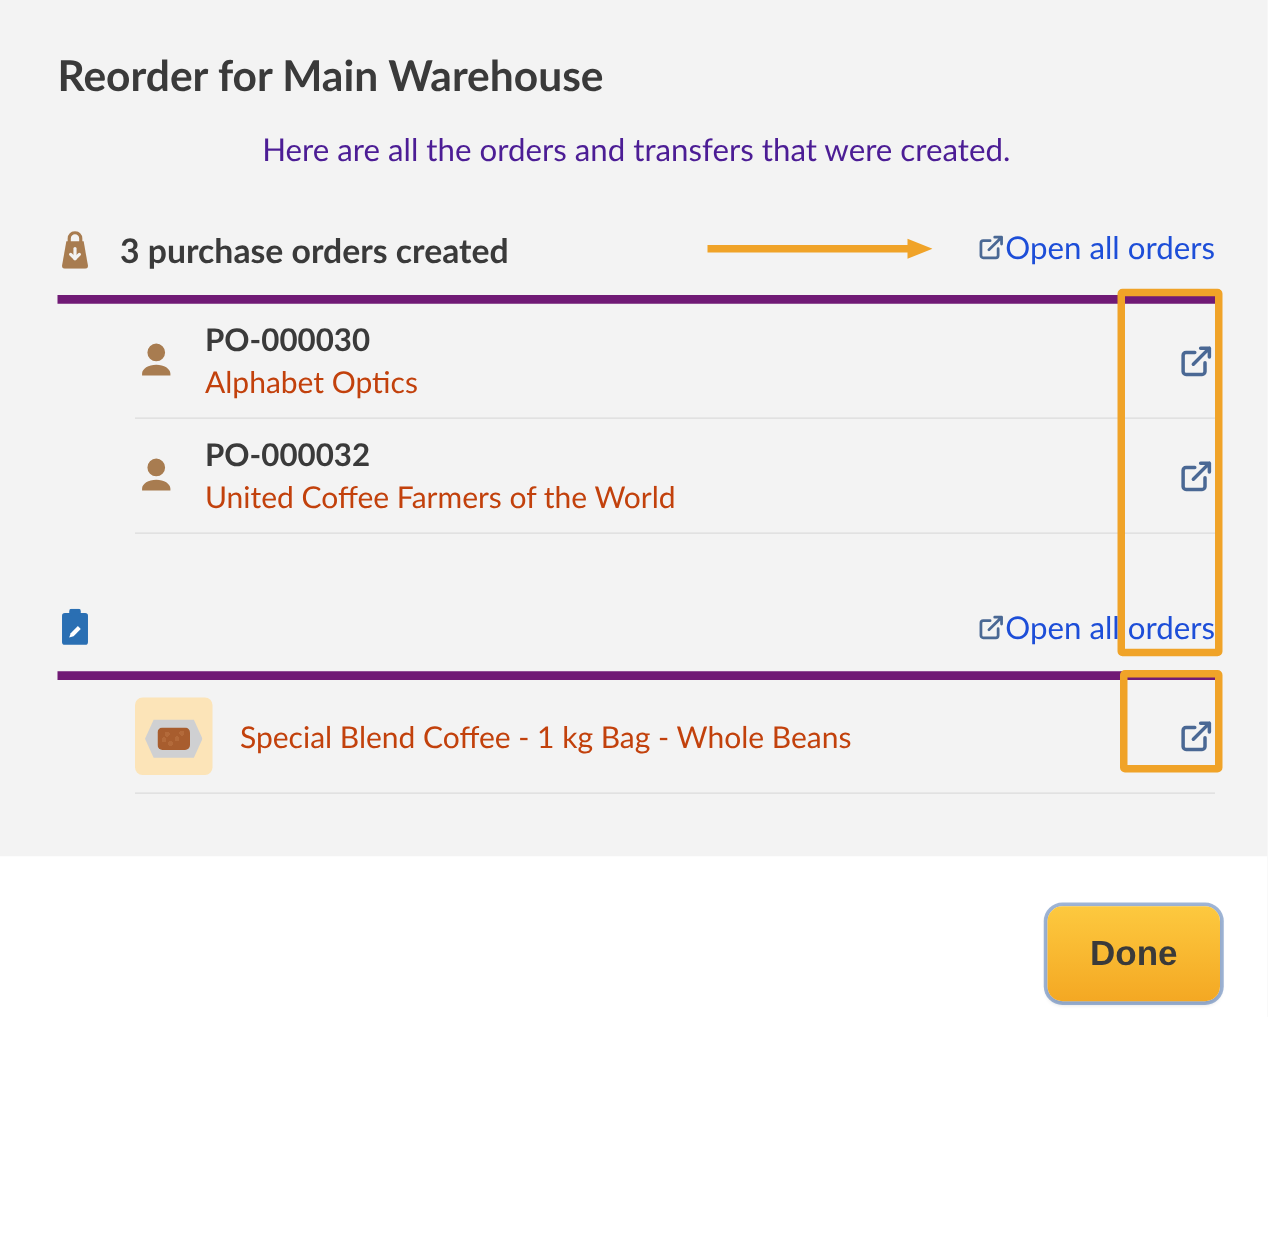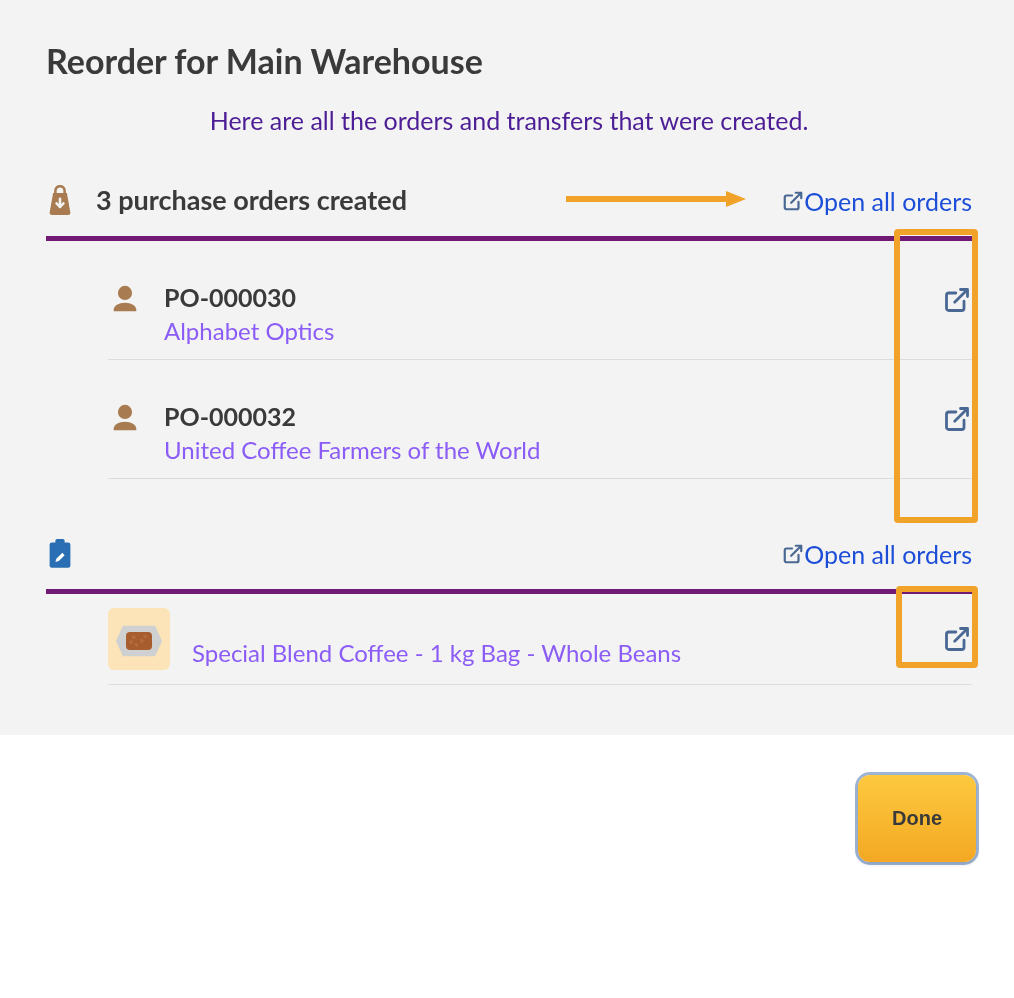--- a/index.html
+++ b/index.html
@@ -22,24 +22,24 @@
     }
     .page-subtitle {
       font-size: 25px;
       font-weight: 400;
       color: #4c1d95;
       margin-bottom: 48px;
       text-align: center;
     }
     .section-header {
       display: flex;
-      align-items: flex-end;
+      align-items: flex-start;
       justify-content: space-between;
       padding-bottom: 20px;
-      border-bottom: 5px solid #701a75;
+      border-bottom: 7px solid #701a75;
       position: relative;
     }
     .section-left {
       display: flex;
       align-items: center;
       gap: 22px;
     }
     .section-title {
       font-size: 27px;
       font-weight: 700;
@@ -124,31 +124,30 @@
                   radial-gradient(circle at 40% 70%, #b36a3a 2px, transparent 2px),
                   radial-gradient(circle at 75% 25%, #b36a3a 2px, transparent 2px),
                   radial-gradient(circle at 20% 55%, #b36a3a 2px, transparent 2px),
                   #a85d2e;
       border-radius: 4px;
     }
     .order-info {
       display: flex;
       flex-direction: column;
       gap: 4px;
-      margin-top: 27px;
     }
     .order-id {
       font-size: 25px;
       font-weight: 700;
       color: #3a3a3a;
     }
     .order-vendor {
       font-size: 24px;
       font-weight: 400;
-      color: #8b5cf6;
+      color: #c2410c;
     }
     .ext-link {
       width: 30px;
       height: 30px;
       color: #4a6894;
       cursor: pointer;
       display: flex;
       align-items: center;
       justify-content: center;
     }
@@ -178,22 +177,22 @@
     .done-bar {
       display: flex;
       justify-content: flex-end;
       padding: 40px 38px 0 0;
     }
     .done-button {
       background: linear-gradient(180deg, #fdc93f 0%, #f4a823 100%);
       border: none;
       box-shadow: 0 0 0 3px rgba(80,120,180,0.55), 0 2px 4px rgba(0,0,0,0.2);
       border-radius: 12px;
-      padding: 32px 34px;
-      font-size: 20px;
+      padding: 22px 34px;
+      font-size: 28px;
       font-weight: 700;
       color: #3a3a3a;
       cursor: pointer;
     }
   </style>
 </head>
 <body>
 
 <div class="panel">
   <h1 class="page-title">Reorder for Main Warehouse</h1>

